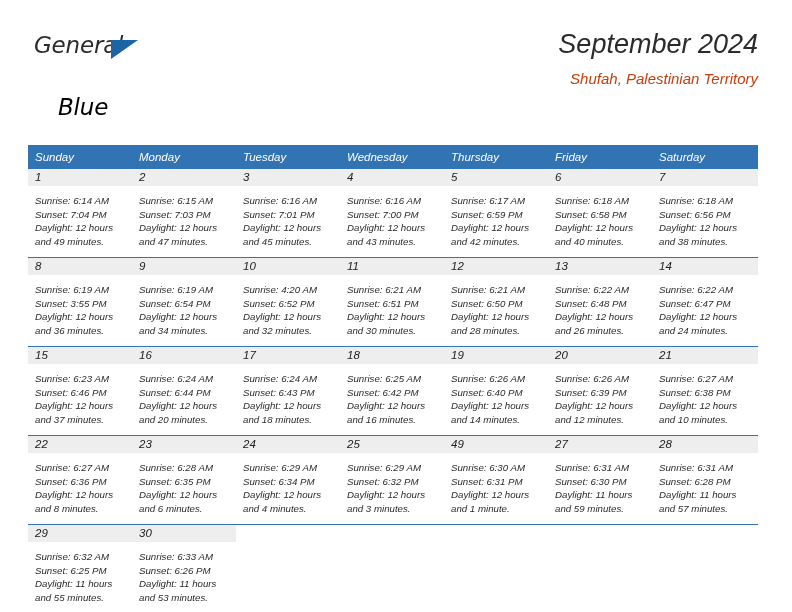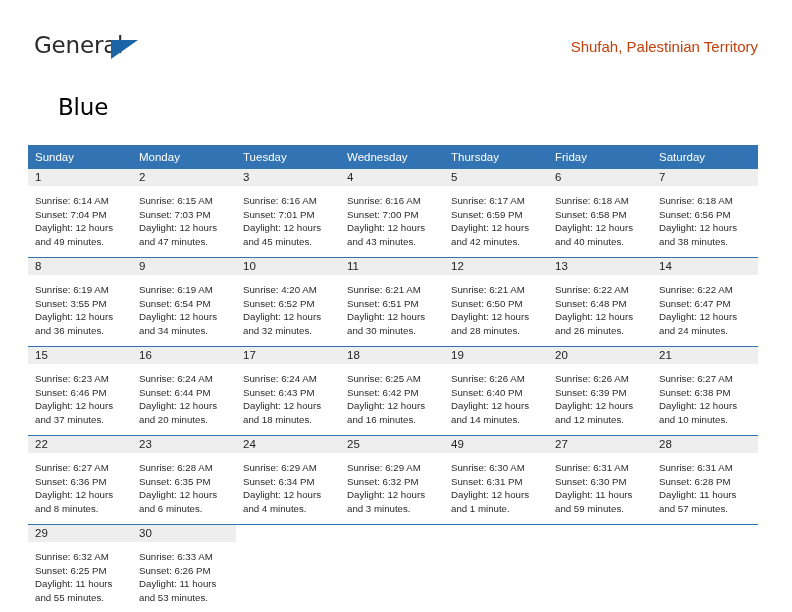--- a/index.html
+++ b/index.html
@@ -11,20 +11,21 @@
     width: 792px;
     height: 612px;
     font-family: "Liberation Sans", sans-serif;
     color: #000000;
     overflow: hidden;
   }
   .page {
     position: relative;
     width: 792px;
     height: 500px;
+    font-style: italic;
   }
 
   
   .header {
     position: absolute;
     left: 28px;
     top: 28px;
     right: 34px;
     height: 70px;
   }
@@ -153,20 +154,21 @@
 
   <div class="header">
 
     <div class="brand">
       <span class="brand-general">General</span>
       <span class="brand-triangle"></span>
       <span class="brand-blue">Blue</span>
     </div>
 
     <div class="title-block">
+      <div class="cal-title">September 2024</div>
       <div class="cal-subtitle">Shufah, Palestinian Territory</div>
     </div>
 
   </div>
 
   <div class="calendar">
     <table class="cal-table">
       <colgroup>
         <col style="width:104px">
           <col style="width:104px">

